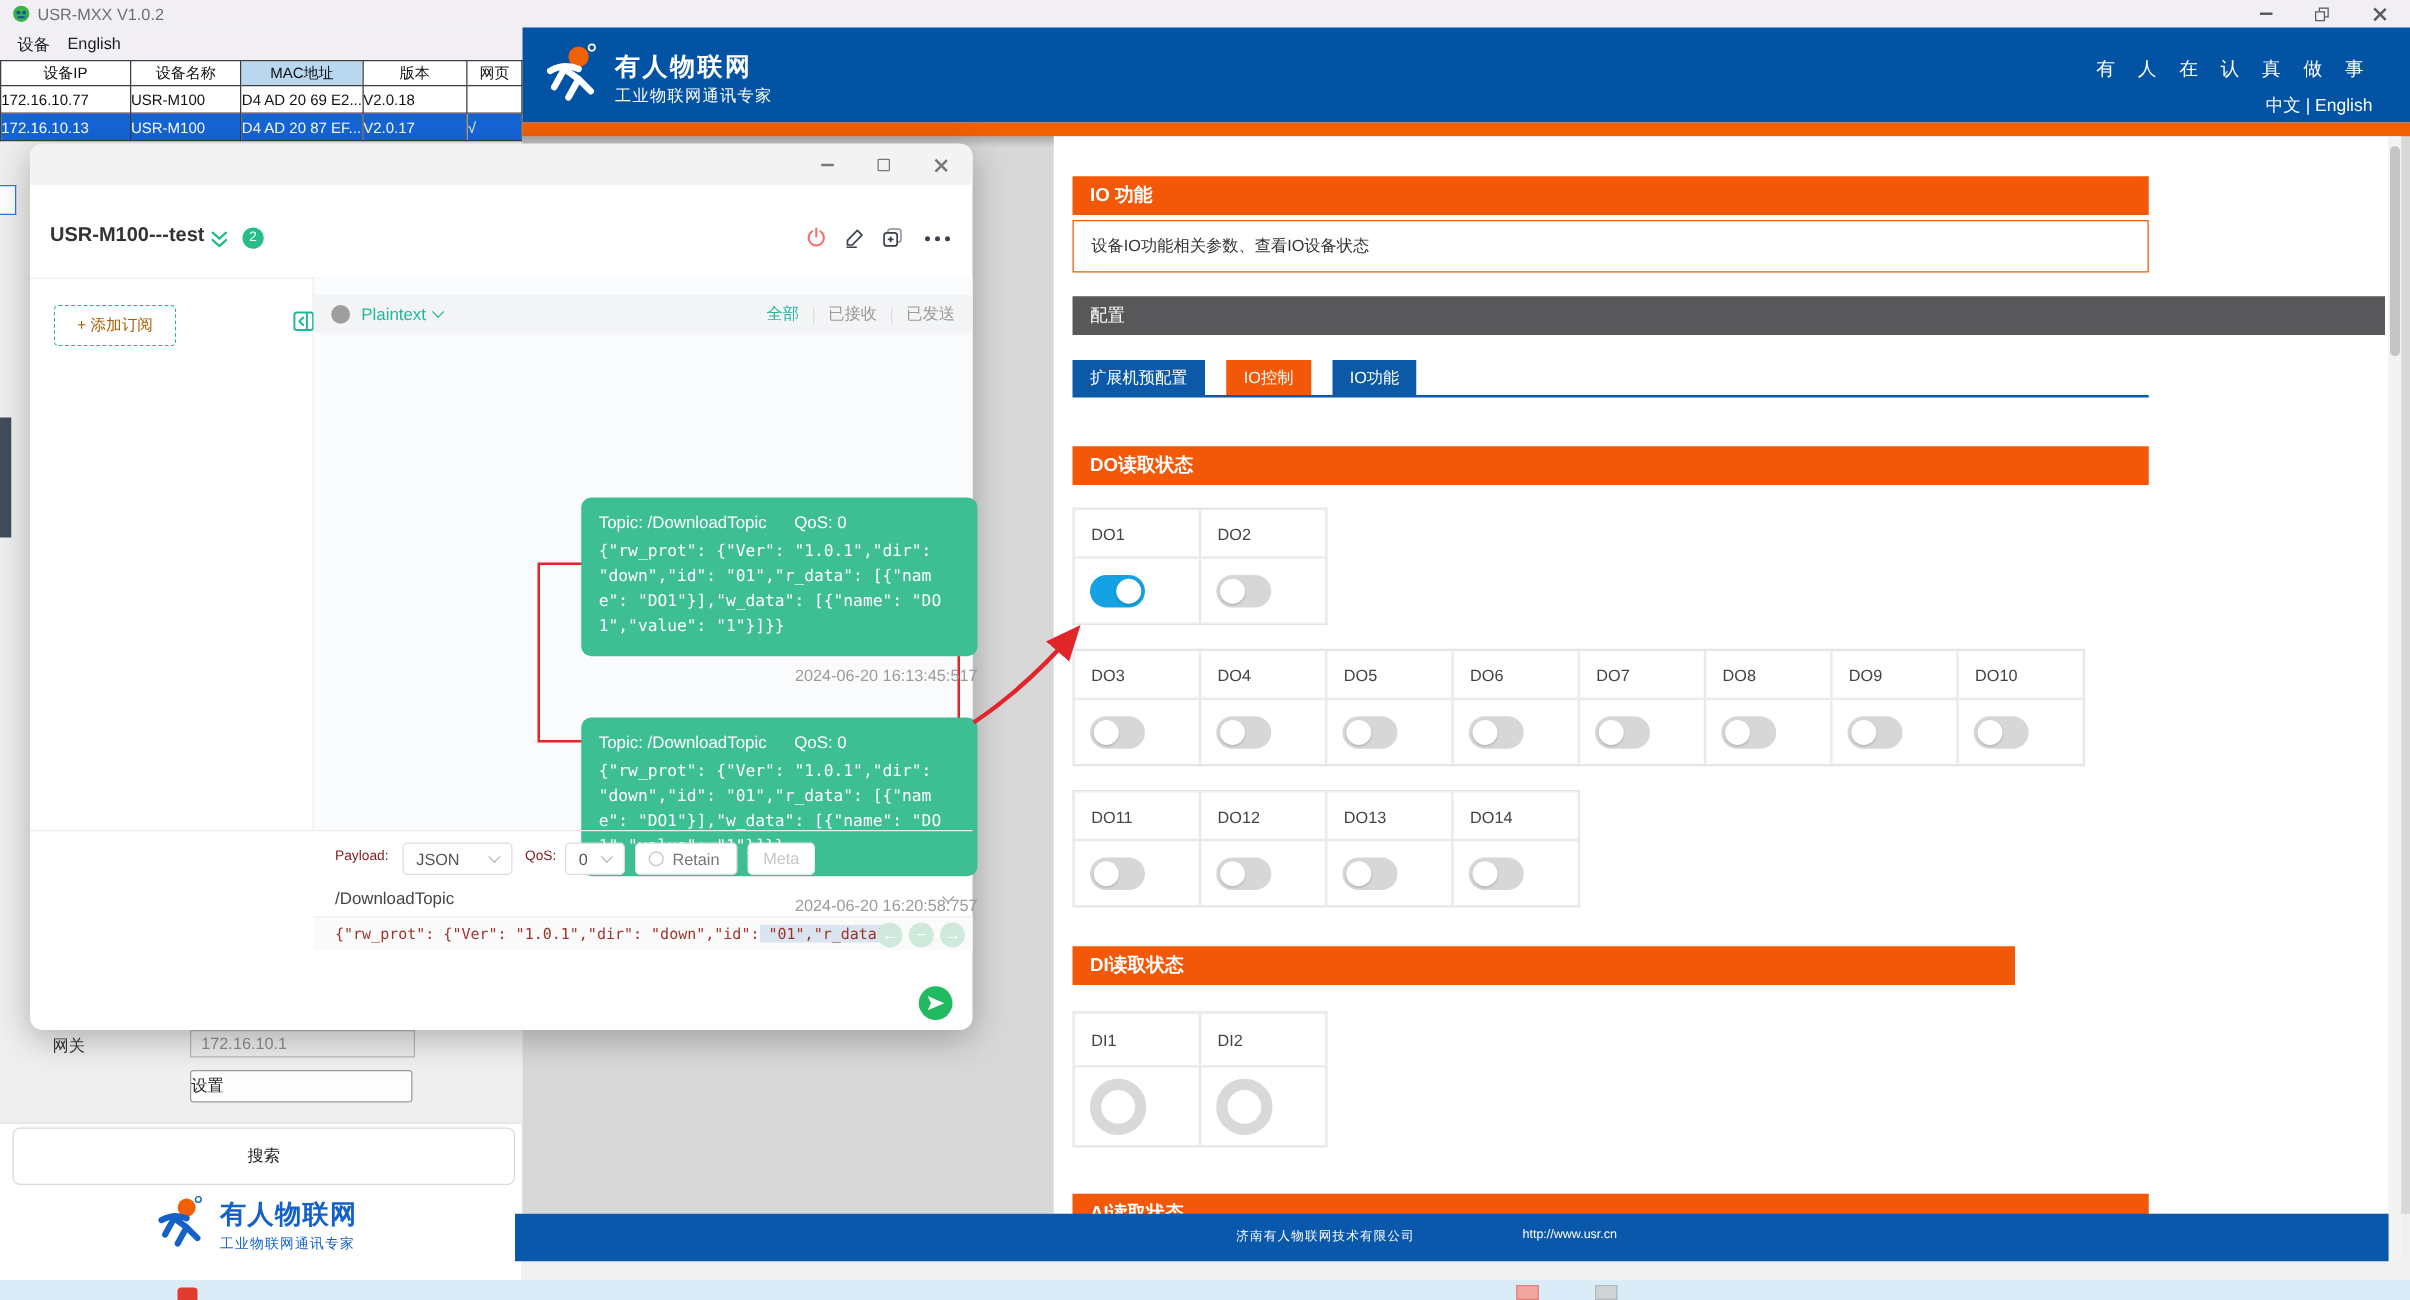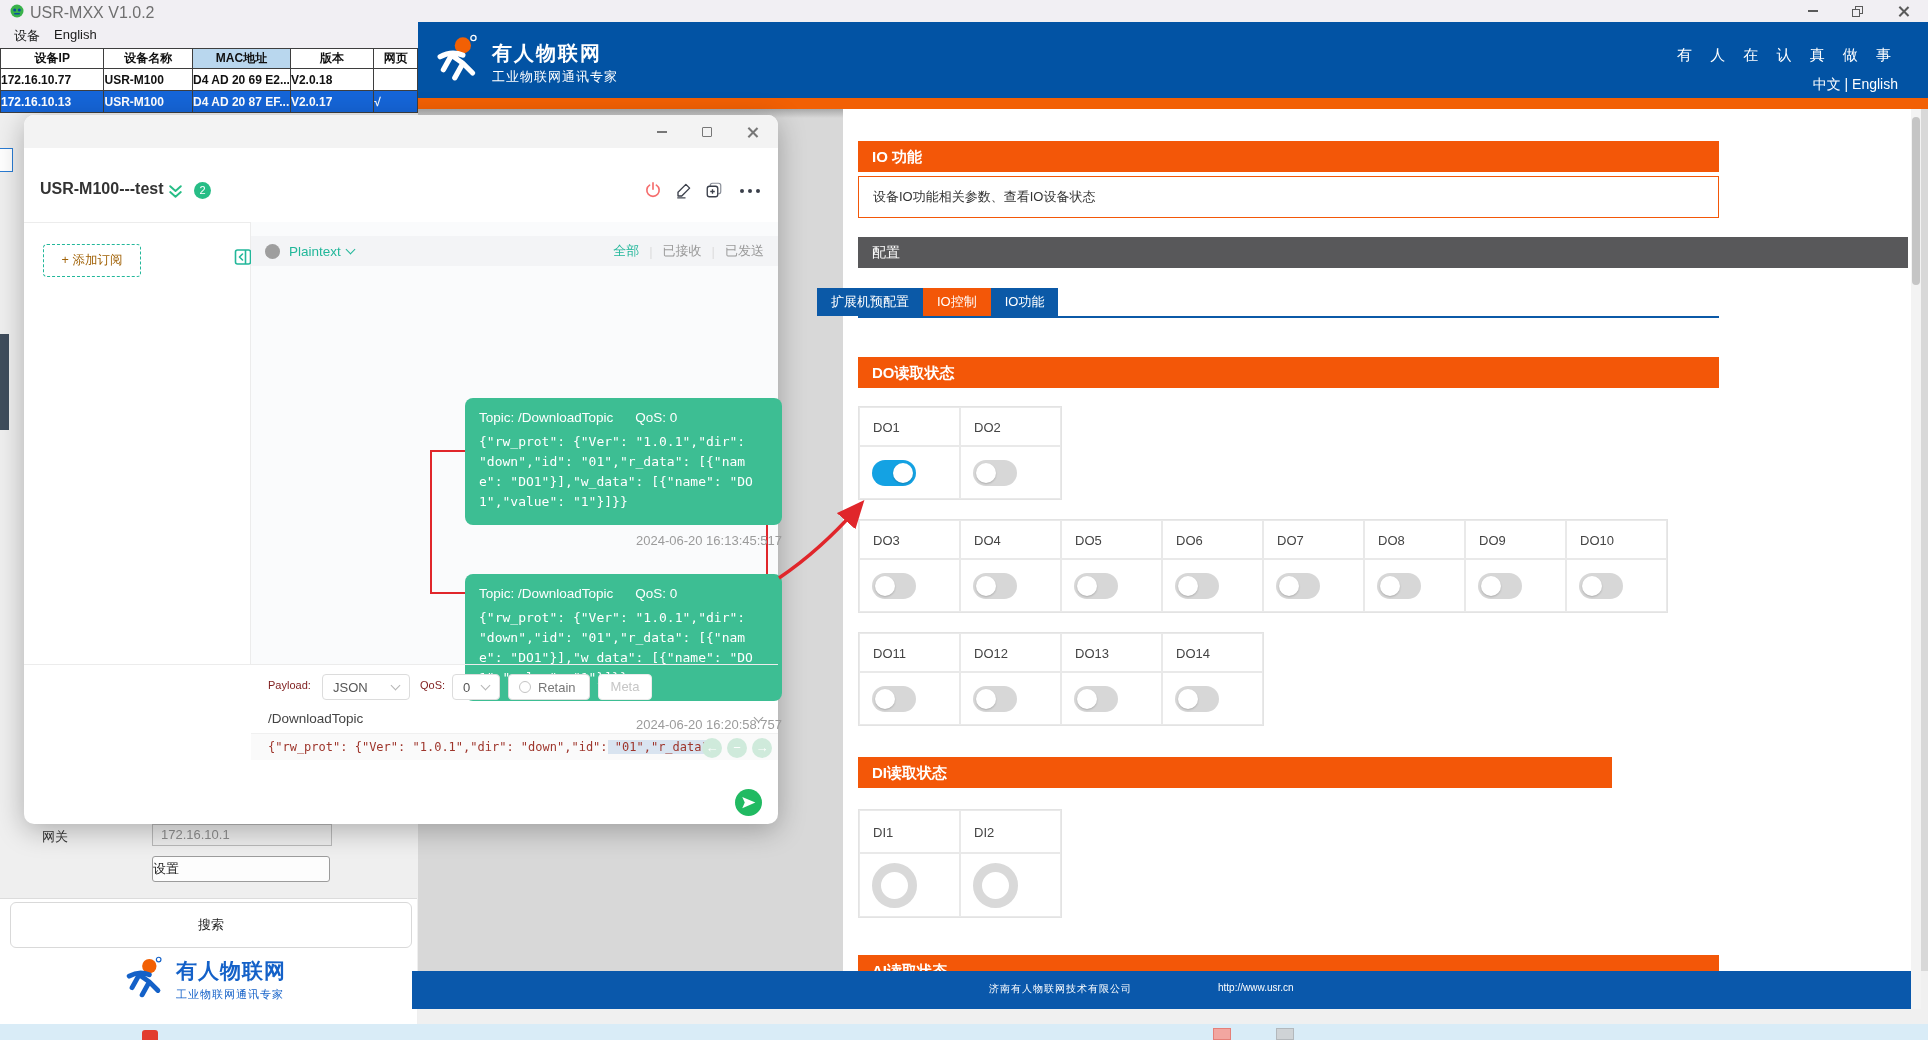--- a/index.html
+++ b/index.html
@@ -1,38 +1,38 @@
 <!DOCTYPE html>
 <html><head>
 <meta charset="utf-8">
 <style>
   *{box-sizing:border-box;margin:0;padding:0}
   html,body{width:1928px;height:1040px;overflow:hidden;font-family:"Liberation Sans",sans-serif;background:#f0f0f0;position:relative}
   .abs{position:absolute}
   .nowrap{white-space:nowrap}
 
   
-  .app-titlebar{left:0;top:0;width:1928px;height:22px;background:#f1eff3;color:#6f6f6f;font-size:16px}
+  .app-titlebar{left:0;top:0;width:1928px;height:22px;background:#f1eff3;color:#6f6f6f;font-size:13px}
   .app-title{left:30px;top:4px}
   .win-ctl{width:14px;height:14px;top:4px;display:flex;align-items:center;justify-content:center}
   .bar{width:10px;height:2px;background:#5a5a5a}
   .boxsq{width:9px;height:9px;border:1.5px solid #5a5a5a;border-radius:1px}
   .restore{position:relative;width:11px;height:11px}
   .restore i{position:absolute;border:1.2px solid #5a5a5a;width:8px;height:8px;background:#f1eff3}
   .restore i.b{left:0;top:3px}.restore i.f{left:3px;top:0}
   .xmark{position:relative;width:11px;height:11px}
   .xmark::before,.xmark::after{content:"";position:absolute;left:5px;top:-1px;width:1.6px;height:13px;background:#5a5a5a}
   .xmark::before{transform:rotate(45deg)}.xmark::after{transform:rotate(-45deg)}
 
   
   .left-app{left:0;top:22px;width:418px;height:1002px;background:#efefef}
   .menu-bar{left:0;top:0;width:418px;height:26px;background:#f1eff3;font-size:13px;color:#1b1b1b}
   .menu-item{top:5px}
   table.devtab{position:absolute;left:0;top:26px;border-collapse:collapse;font-size:12px;color:#111;background:#fff;table-layout:fixed}
-  table.devtab td,table.devtab th{border:1px solid #3e3e3e;font-weight:700;overflow:hidden;white-space:nowrap}
+  table.devtab td,table.devtab th{border:1px solid #3e3e3e;font-weight:400;overflow:hidden;white-space:nowrap}
   table.devtab th{height:20px}
   table.devtab td{height:22px}
   tr.sel td{background:#1565d8;color:#fff}
   th.machl{background:#b9d7ee}
 
   .edge-tab1{left:0;top:126px;width:13px;height:24px;background:#fff;border:1px solid #2b7cd3;border-left:none}
   .edge-tab2{left:0;top:312px;width:9px;height:96px;background:#3f4d5c}
   .edge-black{left:0;top:890px;width:21px;height:40px;background:#0c0c0c}
 
   .gw-label{left:42px;top:806px;font-size:13px;color:#333}
@@ -53,21 +53,21 @@
   .web-logo-title{left:492px;top:40px;color:#fff;font-size:20px;font-weight:700;letter-spacing:2px}
   .web-logo-sub{left:492px;top:68px;color:#fff;font-size:13px;letter-spacing:1px}
   .slogan{right:30px;top:46px;color:#fff;font-size:15px;letter-spacing:7px}
   .lang{right:30px;top:76px;color:#fff;font-size:14px}
 
   .white-panel{left:843px;top:109px;width:1068px;height:862px;background:#fff}
   .banner{height:31px;color:#fff;font-size:15px;font-weight:700;line-height:31px;padding-left:14px;background:#f35708}
   .io-banner{left:858px;top:141px;width:861px}
   .desc-box{left:858px;top:176px;width:861px;height:42px;border:1px solid #f35708;background:#fff;color:#333;font-size:13px;line-height:40px;padding-left:14px}
   .cfg-banner{left:858px;top:237px;width:1050px;background:#58585a;font-weight:400;font-size:14px}
-  .tabs{left:817px;top:288px;display:flex;gap:0}
+  .tabs{left:858px;top:288px;display:flex;gap:17px}
   .tab{height:28px;line-height:28px;padding:0 14px;color:#fff;font-size:13px;background:#0b59a7}
   .tab.active{background:#f35708}
   .tab-underline{left:858px;top:316px;width:861px;height:2px;background:#0b59a7}
   .do-banner{left:858px;top:357px;width:861px}
   .di-banner{left:858px;top:757px;width:754px}
   .ai-banner{left:858px;top:955px;width:861px}
 
   .do-groups{left:858px;top:406px}
   .do-table{margin-bottom:19px;border:1px solid #e3e3e3;display:inline-block;vertical-align:top;display:table}
   .do-row{display:flex}

